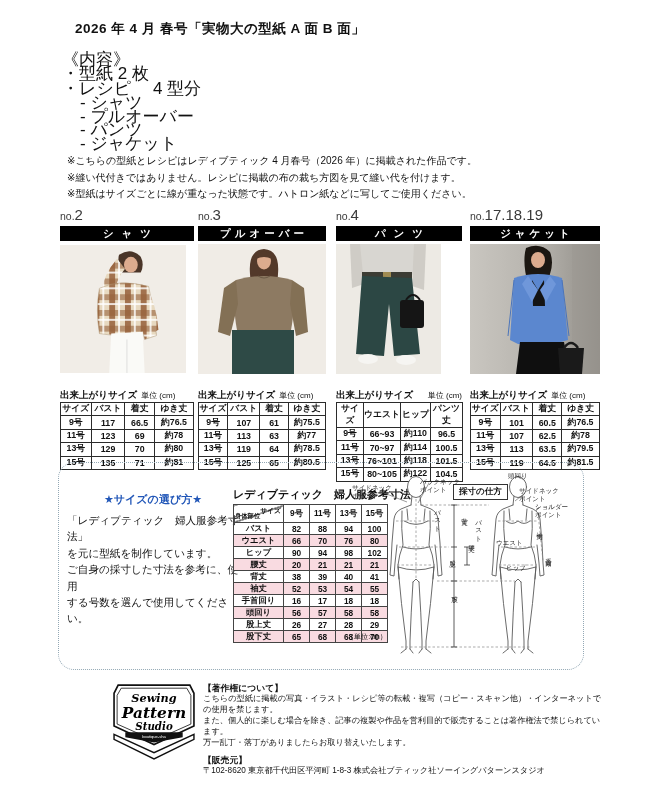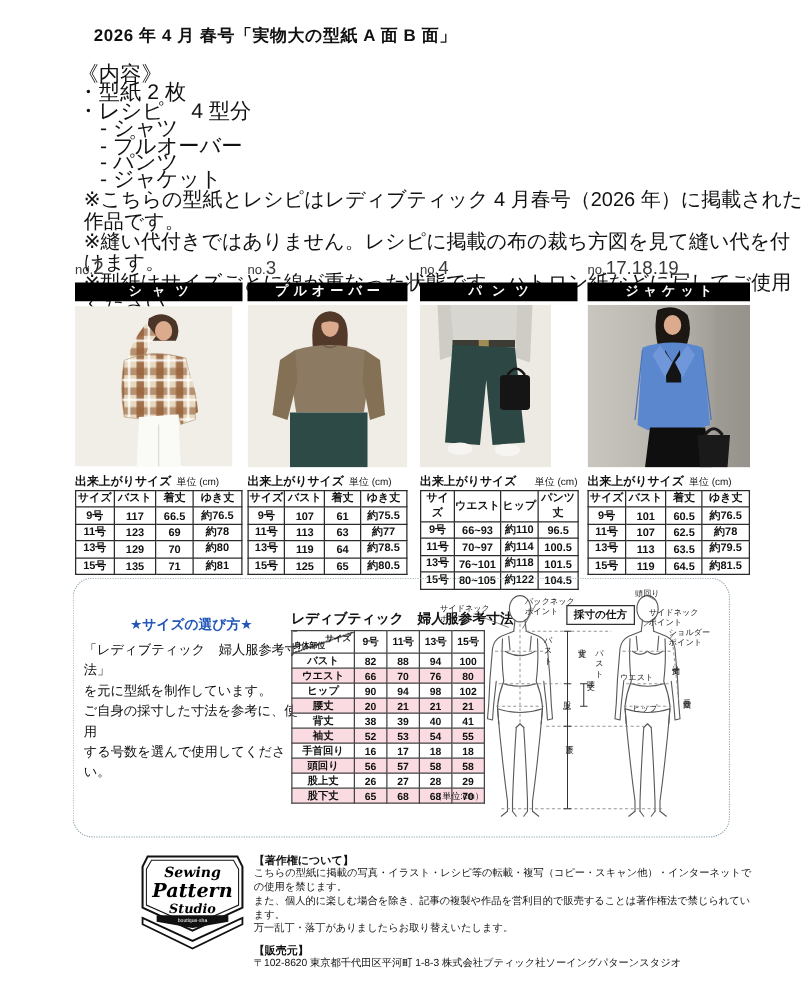--- a/index.html
+++ b/index.html
@@ -1,31 +1,31 @@
 <!DOCTYPE html>
 <html><head>
 <meta charset="utf-8">
 <style>
   html,body{margin:0;padding:0;background:#fff;}
   .page{position:relative;width:646px;height:800px;background:#fff;overflow:hidden;
         font-family:"Liberation Sans","DejaVu Sans",sans-serif;color:#111;}
   .title{position:absolute;left:75px;top:20px;font-size:13.5px;font-weight:bold;letter-spacing:0.5px;}
   .contents{position:absolute;left:62px;top:53px;font-size:17px;line-height:14.4px;}
   .contents .sub{margin-left:18px;line-height:13.6px;}
-  .notes{position:absolute;left:67px;top:153px;font-size:16px;line-height:16.6px;}
+  .notes{position:absolute;left:67px;top:153px;font-size:10px;line-height:16.6px;}
 
   .col{position:absolute;top:205px;}
   .no{height:19px;font-size:15px;color:#3a3a3a;line-height:19px;}
   .no .nop{font-size:10.5px;}
   .bar{height:15px;line-height:15px;background:#000000;color:#fff;font-size:10.5px;font-weight:bold;
        text-align:center;letter-spacing:4px;padding-left:4px;box-sizing:border-box;margin-top:2px;}
   .bar.wide{letter-spacing:8px;padding-left:8px;}
   .photo{margin-top:3px;height:130px;overflow:hidden;}
   .photo svg{display:block;}
-  .sizeline{display:flex;align-items:baseline;gap:4px;margin-top:5px;height:11px;}
+  .sizeline{display:flex;align-items:baseline;gap:4px;margin-top:15px;height:11px;}
   .sizeline.spread{justify-content:space-between;}
   .sizeline .t{font-weight:bold;font-size:9.5px;}
   .sizeline .u{font-size:8px;}
   table{border-collapse:collapse;table-layout:fixed;margin-top:2px;}
   .ptable{width:100%;}
   .ptable th,.ptable td{border:1px solid #2b2b2b;font-size:8.8px;font-weight:bold;text-align:center;
        height:12.4px;padding:0;overflow:hidden;}
 
   .gbox{position:absolute;left:58px;top:462px;width:524px;height:206px;border:1.3px dotted #93a8b5;border-radius:16px;}
   .gtitle{position:absolute;left:10px;top:29px;width:168px;text-align:center;color:#2257b8;font-weight:bold;font-size:11px;}

